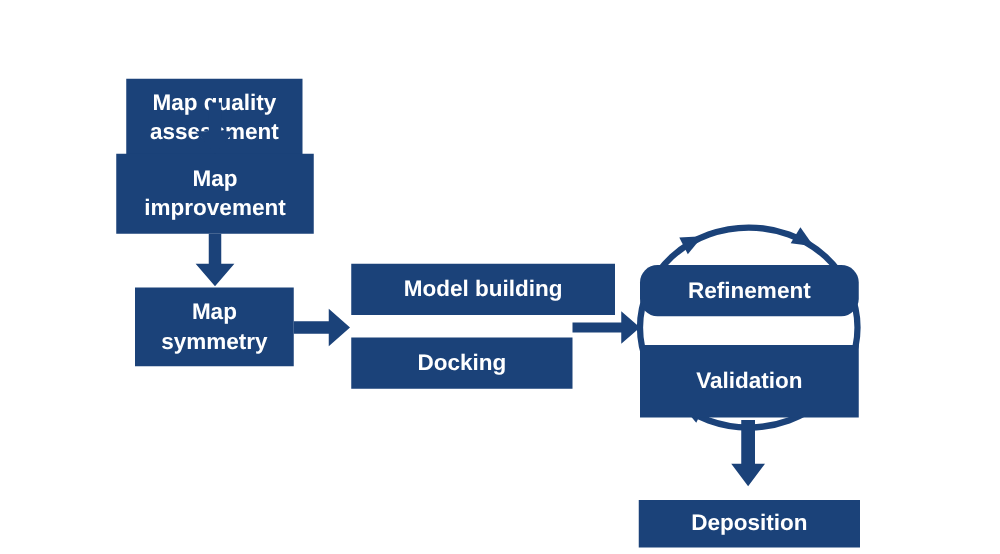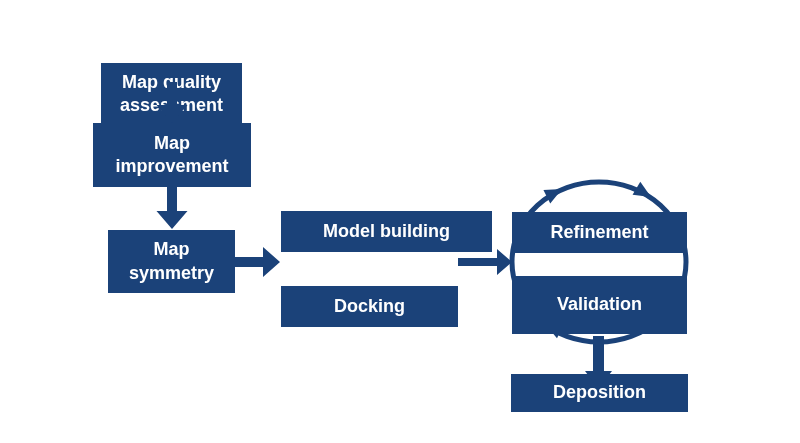--- a/index.html
+++ b/index.html
@@ -31,24 +31,24 @@
     text-align: center;
     font-weight: bold;
     font-size: 18px;
     line-height: 1.3;
     box-sizing: border-box;
   }
   .box-map-quality    { left: 101px; top: 20px;  width: 141px; height: 62px; padding: 0 10px; margin-top: 43px; }
   .box-map-improve    { left: 93px;  top: 123px; width: 158px; height: 64px; padding: 0 22px; justify-content: flex-end; }
   .box-map-symmetry   { left: 108px; top: 230px; width: 127px; height: 63px; padding: 16px 14px; }
   .box-model-building { left: 281px; top: 211px; width: 211px; height: 41px; }
-  .box-docking        { left: 281px; top: 286px; width: 177px; height: 41px; }
-  .box-refinement     { left: 512px; top: 212px; width: 175px; height: 41px; }
+  .box-docking        { left: 281px; top: 270px; width: 177px; height: 41px; }
+  .box-refinement     { left: 512px; top: 212px; width: 175px; height: 41px; border-radius: 14px; }
   .box-validation     { left: 512px; top: 276px; width: 175px; height: 58px; }
-  .box-deposition     { left: 511px; top: 374px; width: 177px; height: 38px; }
+  .box-deposition     { left: 511px; top: 400px; width: 177px; height: 38px; }
 </style>
 </head>
 <body>
 
 <div class="canvas">
 
   <svg class="layer" width="800" height="443" viewBox="0 0 800 443">
     <ellipse cx="599" cy="262" rx="87" ry="80" fill="none" stroke="#1b4279" stroke-width="5"></ellipse>
     <polygon points="0,0 -17,-7.5 -17,7.5" transform="translate(562,189) rotate(-27)" fill="#1b4279"></polygon>
     <polygon points="0,0 -17,-7.5 -17,7.5" transform="translate(651,197) rotate(31)" fill="#1b4279"></polygon>

